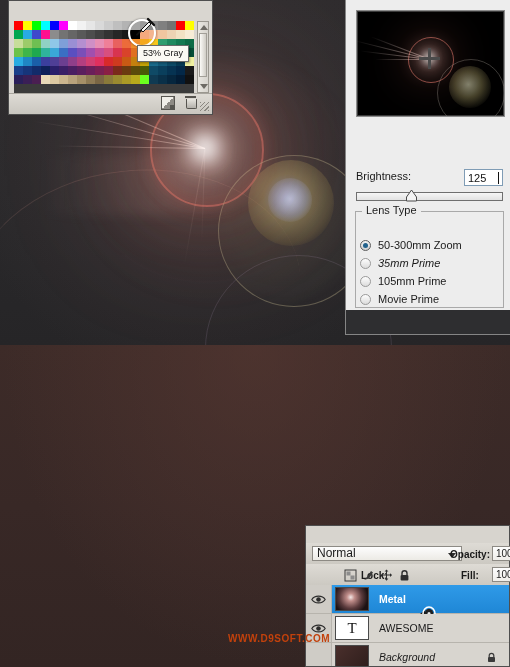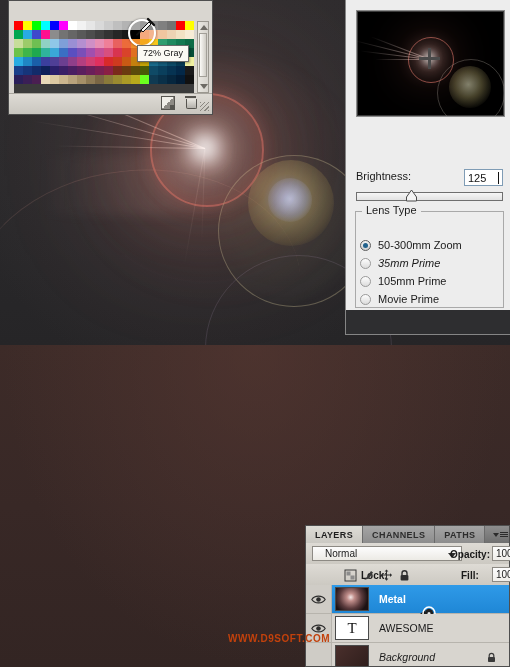--- a/index.html
+++ b/index.html
@@ -191,21 +191,21 @@
   .radio.on:after{content:"";position:absolute;left:2px;top:2px;width:5px;height:5px;border-radius:50%;background:#21618c;}
   #dialog-footerstrip{position:absolute;left:0;bottom:0;width:100%;height:24px;background:#2e2e30;}
 
   
   #layers-panel{left:305px;top:525px;width:205px;height:142px;background:#d7d4ce;border:1px solid #4e4e4e;}
   #blend-row{position:absolute;left:0;top:17px;width:100%;height:21px;
     background:linear-gradient(180deg,#dedbd5,#ccc9c2);border-bottom:1px solid #b2afa8;}
   #blend-select{
     position:absolute;left:6px;top:3px;width:150px;height:15px;
     background:linear-gradient(180deg,#fdfdfd,#eceae5);border:1px solid #8d8a84;box-sizing:border-box;
-    font-size:10px;color:#1a1a1a;padding:0 12px;line-height:13px;
+    font-size:12px;color:#1a1a1a;padding:0 4px;line-height:13px;
   }
   #blend-caret{position:absolute;right:5px;top:6px;width:0;height:0;border-left:4px solid transparent;border-right:4px solid transparent;border-top:5px solid #2e2e2e;}
   .kv-label{position:absolute;font-size:10px;color:#1a1a1a;font-weight:bold;}
   .kv-field{
     position:absolute;height:15px;width:33px;background:linear-gradient(180deg,#fdfdfd,#f0eeea);
     border:1px solid #8d8a84;box-sizing:border-box;font-size:10px;color:#1a1a1a;
     padding:0 3px;line-height:13px;text-align:left;
   }
   #lock-row{position:absolute;left:0;top:38px;width:100%;height:21px;
     background:linear-gradient(180deg,#dedbd5,#ccc9c2);border-bottom:1px solid #a8a59e;}
@@ -420,21 +420,21 @@
     <span class="sf-icon ic-trash" style="left:177px;bottom:5px;"></span>
     <span class="ic-resize"></span>
   </div>
 
   <div id="eyedropper-cursor"></div>
   <svg id="eyedropper-icon" viewBox="0 0 24 24">
     <path d="M4 20 L9 15 L7.5 13.5 L3 18.5 Z" fill="#111"></path>
     <path d="M8 14 L16 6 L18 8 L10 16 Z" fill="#f5f5f5" stroke="#111" stroke-width="1"></path>
     <path d="M15 3 L21 9" stroke="#111" stroke-width="2.4" stroke-linecap="round"></path>
   </svg>
-  <div id="swatch-tooltip">72% Gray</div>
+  <div id="swatch-tooltip">53% Gray</div>
 </div>
 
 <div class="ps-panel" id="lensflare-dialog">
 
   <div id="flare-preview-frame">
     <div class="pv-ring"></div>
     <div class="pv-ringbig"></div>
     <div class="pv-orb"></div>
     <div class="pv-ray" style="left:73px;top:48px;width:70px;transform:rotate(187deg);"></div>
     <div class="pv-ray" style="left:73px;top:48px;width:78px;transform:rotate(194deg);"></div>
@@ -471,34 +471,20 @@
   </div>
   <div class="radio-row" style="top:295px;">
     <span class="radio"></span>
     <span>Movie Prime</span>
   </div>
 
   <div id="dialog-footerstrip"></div>
 </div>
 
 <div class="ps-panel" id="layers-panel">
-  <div class="tabbar">
-    <div class="tab active">LAYERS</div>
-    <div class="tab">CHANNELS</div>
-    <div class="tab">PATHS</div>
-    <div class="tabbar-fill"></div>
-    <div class="panel-menu">
-      <span class="pm-tri"></span>
-      <span class="pm-lines">
-          <i></i>
-          <i></i>
-          <i></i>
-        </span>
-    </div>
-  </div>
 
   <div id="blend-row">
     <div id="blend-select">Normal<span id="blend-caret"></span></div>
     <div class="kv-label" style="left:144px;top:6px;">Opacity:</div>
     <div class="kv-field" style="left:186px;top:3px;">100%</div>
 
   </div>
 
   <div id="lock-row">
     <div class="kv-label" style="left:7px;top:6px;margin-left:48px;">Lock:</div>

